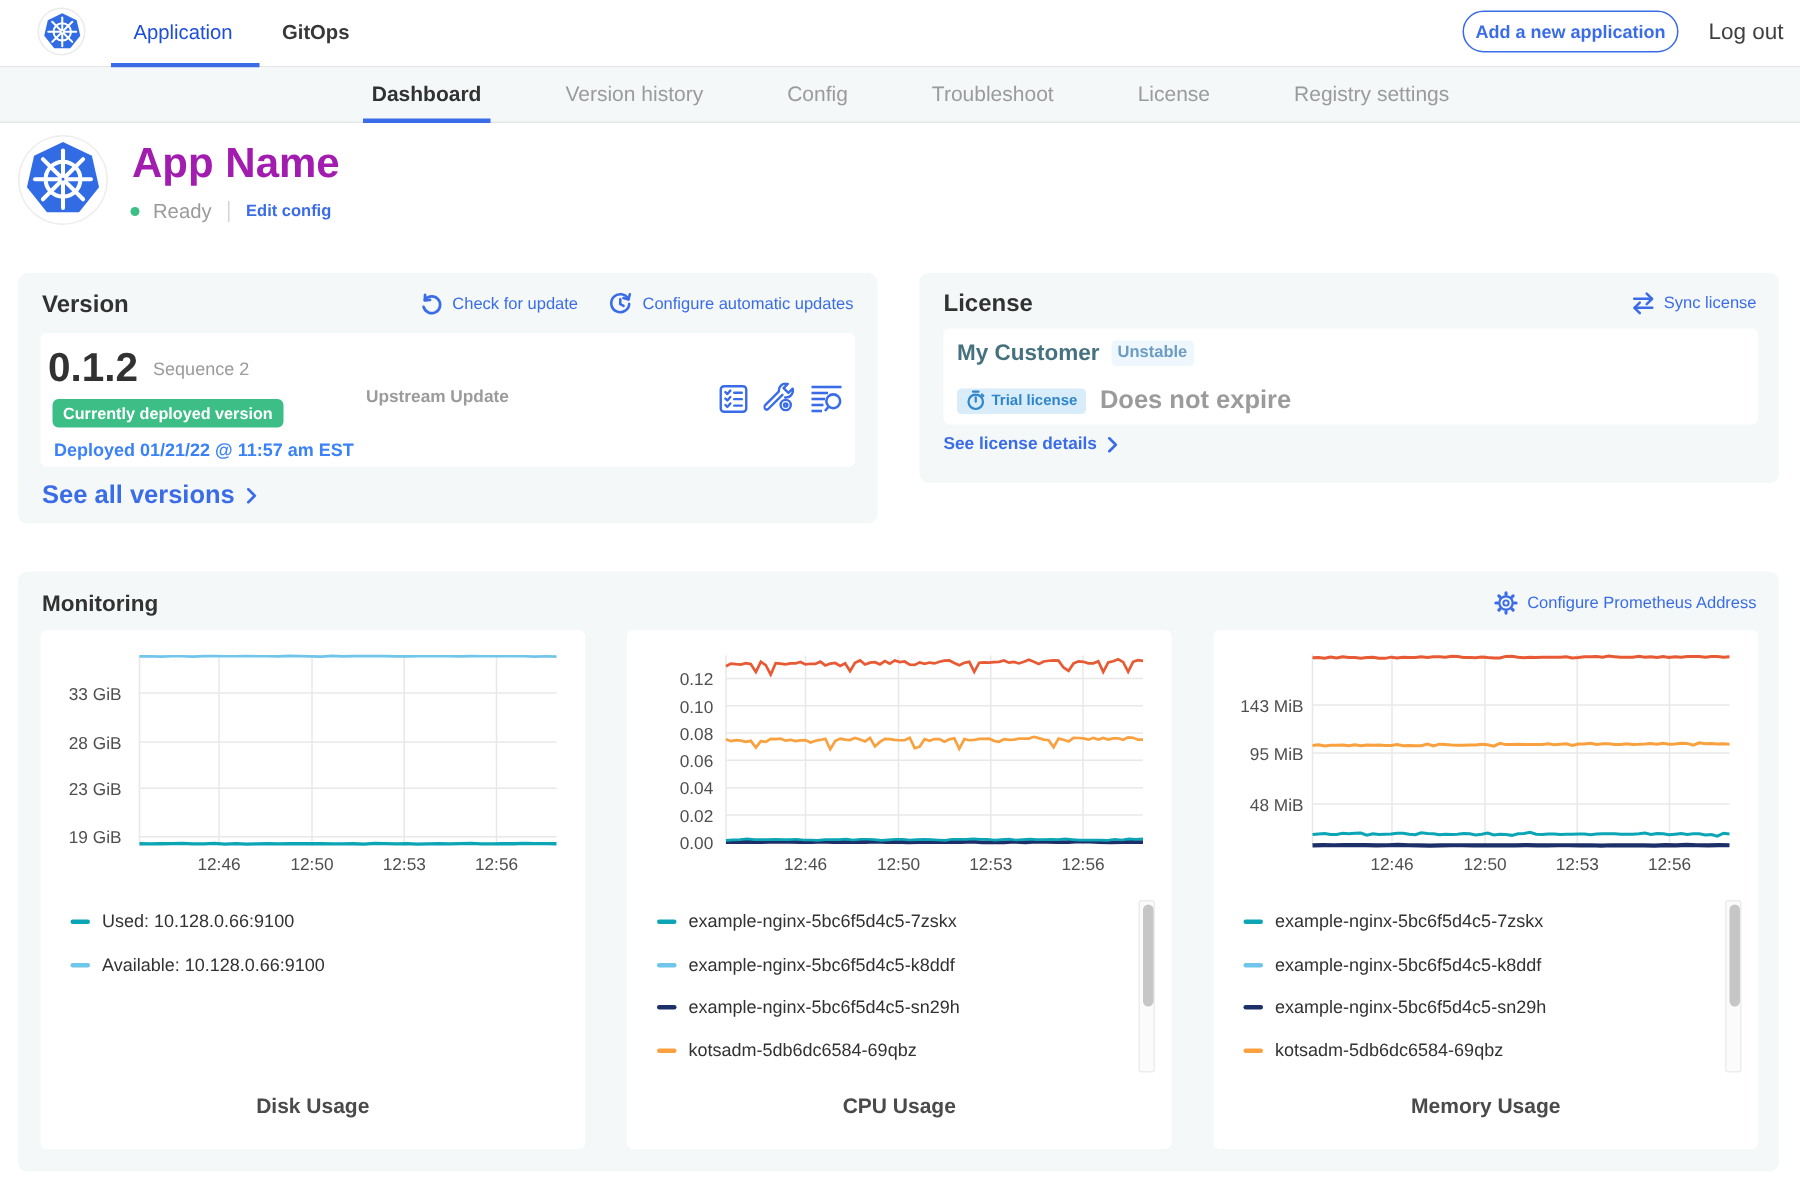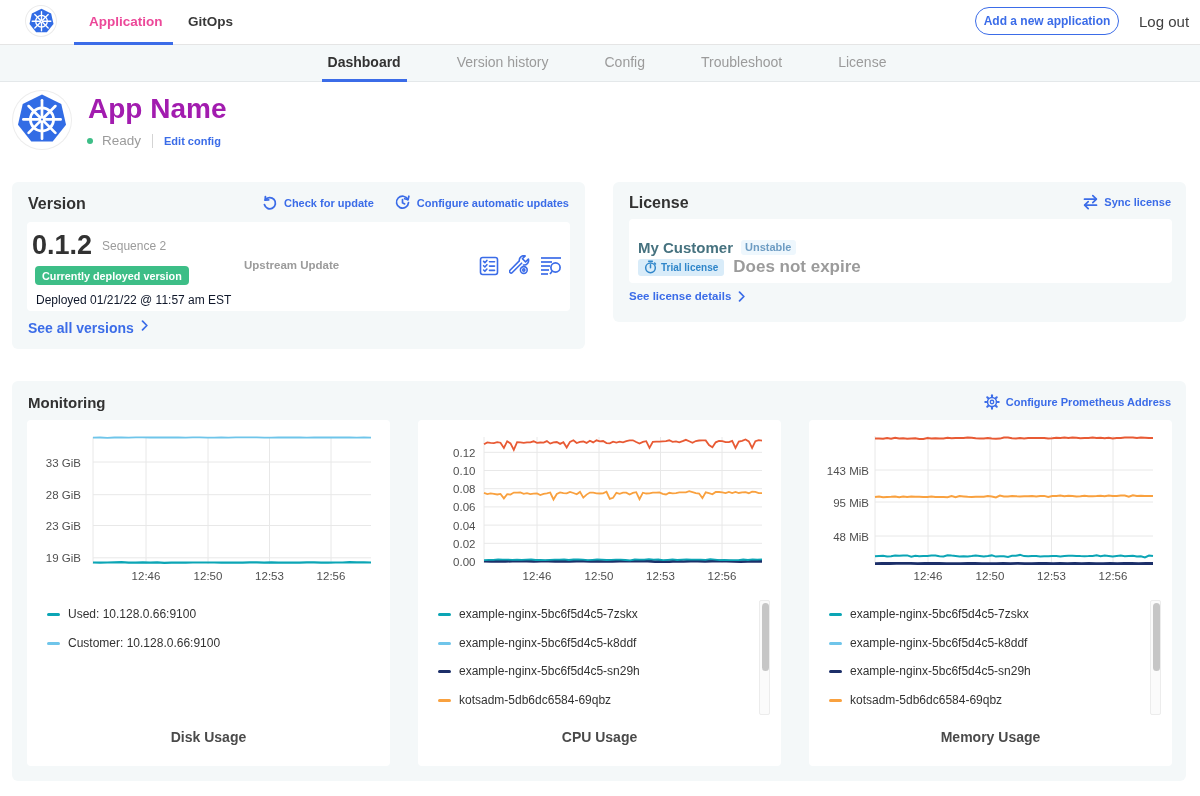--- a/index.html
+++ b/index.html
@@ -1,16 +1,16 @@
 <!DOCTYPE html>
 <html><head><meta charset="utf-8"><style>
 * { margin:0; padding:0; box-sizing:border-box; }
 body { font-family:"Liberation Sans",sans-serif; width:1200px; height:796px; background:#fff; position:relative; overflow:hidden; }
 .abs { position:absolute; }
-.link { color:#3b6ce8; font-weight:bold; font-size:11px; display:inline-flex; align-items:center; gap:6px; }
+.link { color:#3b6ce8; font-weight:normal; font-size:11px; display:inline-flex; align-items:center; gap:6px; }
 </style></head>
 <body>
 
 <div class="abs" style="left:0;top:0;width:1200px;height:45px;background:#fff;border-bottom:1px solid #e5e5e5">
   <div class="abs" style="left:26px;top:6px;width:30px;height:30px;border-radius:50%;background:#fff;box-shadow:0 0 0 1px #ebebeb;display:flex;align-items:center;justify-content:center">
       <svg width="27" height="27" viewBox="0 0 100 100">
 <polygon points="50,3 85.7,20.2 94.5,58.8 69.8,89.8 30.2,89.8 5.5,58.8 14.3,20.2" fill="#326ce5"></polygon>
 <g stroke="#fff" stroke-width="5" fill="none" stroke-linecap="round">
 <circle cx="50" cy="49" r="21.5"></circle>
 <line x1="50" y1="43" x2="50" y2="13.5"></line>
@@ -18,34 +18,35 @@
 <line x1="44" y1="49" x2="15.5" y2="49"></line>
 <line x1="56" y1="49" x2="84.5" y2="49"></line>
 <line x1="45.5" y1="44.5" x2="25.2" y2="24.2"></line>
 <line x1="54.5" y1="44.5" x2="74.8" y2="24.2"></line>
 <line x1="45.5" y1="53.5" x2="25.2" y2="73.8"></line>
 <line x1="54.5" y1="53.5" x2="74.8" y2="73.8"></line>
 </g>
 <circle cx="50" cy="49" r="4" fill="#326ce5" stroke="#fff" stroke-width="4.4"></circle>
 </svg>
     </div>
-  <div class="abs" style="left:89px;top:14px;font-size:13.5px;font-weight:bold;color:#ec4899">Application</div>
+  <div class="abs" style="left:89px;top:14px;font-size:13.5px;font-weight:normal;color:#1d4ed8">Application</div>
   <div class="abs" style="left:74px;top:42px;width:99px;height:3px;background:#3b6ce8"></div>
   <div class="abs" style="left:188px;top:14px;font-size:13.5px;font-weight:bold;color:#383838">GitOps</div>
   <div class="abs" style="left:975px;top:7px;width:144px;height:28px;border:1.5px solid #3b6ce8;border-radius:15px;display:flex;align-items:center;justify-content:center;font-size:12px;font-weight:bold;color:#3b6ce8;white-space:nowrap">Add a new application</div>
   <div class="abs" style="left:1139px;top:13px;font-size:15px;color:#3f3f3f">Log out</div>
 </div>
 
 <div class="abs" style="left:0;top:45px;width:1200px;height:37px;background:#f4f8f9;border-bottom:1px solid #e4e8ea">
   <div style="display:flex;justify-content:center;height:37px;font-size:14px;color:#9b9b9b;transform:translateX(7px)">
     <div style="padding:9px 28px;position:relative;color:#323232;font-weight:bold">Dashboard<div class="abs" style="left:22px;right:22px;bottom:0;height:3px;background:#3b6ce8"></div></div>
     <div style="padding:9px 28px">Version history</div>
     <div style="padding:9px 28px">Config</div>
     <div style="padding:9px 28px">Troubleshoot</div>
     <div style="padding:9px 28px">License</div>
+    <div style="padding:9px 28px">Registry settings</div>
   </div>
 </div>
 
 <div class="abs" style="left:13px;top:91px;width:58px;height:58px;border-radius:50%;background:#fff;box-shadow:0 0 0 1px #ededed;display:flex;align-items:center;justify-content:center">
     <svg width="54" height="54" viewBox="0 0 100 100">
 <polygon points="50,3 85.7,20.2 94.5,58.8 69.8,89.8 30.2,89.8 5.5,58.8 14.3,20.2" fill="#326ce5"></polygon>
 <g stroke="#fff" stroke-width="5" fill="none" stroke-linecap="round">
 <circle cx="50" cy="49" r="21.5"></circle>
 <line x1="50" y1="43" x2="50" y2="13.5"></line>
 <line x1="50" y1="55" x2="50" y2="84.5"></line>
@@ -76,21 +77,21 @@
         </svg>Check for update</span>
     <span class="link"><svg width="17" height="17" viewBox="0 0 17 17" fill="none" stroke="#3b6ce8" stroke-width="1.7" stroke-linecap="round">
           <path d="M13.9 5.5 A6 6 0 1 0 14.5 8.6"></path>
           <path d="M14.9 2.2 L14.0 5.7 L10.6 4.7" stroke-linejoin="round"></path>
           <path d="M8.5 5.5 L8.5 8.7 L10.7 9.9"></path>
         </svg>Configure automatic updates</span>
   </div>
   <div class="abs" style="left:15px;top:40px;width:543px;height:89px;background:#fff;border-radius:4px">
     <div class="abs" style="left:5px;top:8px"><span style="font-size:27px;font-weight:bold;color:#323232">0.1.2</span><span style="font-size:12px;color:#9b9b9b;margin-left:10px;position:relative;top:-4px">Sequence 2</span></div>
     <div class="abs" style="left:8px;top:44px;background:#3dbe87;color:#fff;font-size:10.8px;font-weight:bold;border-radius:4px;padding:3.5px 7px;white-space:nowrap">Currently deployed version</div>
-    <div class="abs" style="left:9px;top:71px;font-size:12px;font-weight:normal;color:#0f172a">Deployed 01/21/22 @ 11:57 am EST</div>
+    <div class="abs" style="left:9px;top:71px;font-size:12px;font-weight:bold;color:#3b82f6">Deployed 01/21/22 @ 11:57 am EST</div>
     <div class="abs" style="left:217px;top:37px;font-size:11.5px;font-weight:bold;color:#9b9b9b">Upstream Update</div>
     <div class="abs" style="right:8px;top:33px;display:flex;gap:10px;align-items:center">
         <svg width="20" height="20" viewBox="0 0 20 20" fill="none" stroke="#3b6ce8" stroke-width="1.6">
           <rect x="1.5" y="1.5" width="17" height="17" rx="2.2"></rect>
           <path d="M4.6 5.4 l1.3 1.3 2-2.3" stroke-linecap="round" stroke-linejoin="round"></path>
           <path d="M4.6 9.7 l1.3 1.3 2-2.3" stroke-linecap="round" stroke-linejoin="round"></path>
           <path d="M4.6 14 l1.3 1.3 2-2.3" stroke-linecap="round" stroke-linejoin="round"></path>
           <line x1="10.5" y1="5.8" x2="15.5" y2="5.8" stroke-linecap="round"></line>
           <line x1="10.5" y1="10.1" x2="15.5" y2="10.1" stroke-linecap="round"></line>
           <line x1="10.5" y1="14.4" x2="15.5" y2="14.4" stroke-linecap="round"></line>
@@ -104,35 +105,35 @@
           <line x1="1" y1="2" x2="21" y2="2"></line>
           <line x1="1" y1="6" x2="12" y2="6"></line>
           <line x1="1" y1="10" x2="10" y2="10"></line>
           <line x1="1" y1="14" x2="9" y2="14"></line>
           <line x1="1" y1="18" x2="8" y2="18"></line>
           <circle cx="15.5" cy="11.5" r="4.6"></circle>
           <line x1="12.2" y1="15.3" x2="10" y2="18"></line>
         </svg>
       </div>
   </div>
-  <div class="abs" style="left:16px;top:138px;display:flex;gap:5px;font-size:14px;font-weight:bold;color:#3b6ce8">See all versions <svg width="11" height="11" viewBox="0 0 14 14" fill="none" stroke="#3b6ce8" stroke-width="2.2" stroke-linecap="round" stroke-linejoin="round">
+  <div class="abs" style="left:16px;top:138px;display:flex;align-items:center;gap:5px;font-size:17px;font-weight:bold;color:#3b6ce8">See all versions <svg width="11" height="11" viewBox="0 0 14 14" fill="none" stroke="#3b6ce8" stroke-width="2.2" stroke-linecap="round" stroke-linejoin="round">
         <path d="M4.5 1.5 L10 7 L4.5 12.5"></path>
       </svg></div>
 </div>
 
 <div class="abs" style="left:613px;top:182px;width:573px;height:140px;background:#f4f8f9;border-radius:6px">
   <div class="abs" style="left:16px;top:12px;font-size:16px;font-weight:bold;color:#323232">License</div>
   <div class="abs" style="right:15px;top:12px"><span class="link"><svg width="15" height="16" viewBox="0 0 15 16" fill="none" stroke="#3b6ce8" stroke-width="1.7" stroke-linecap="round" stroke-linejoin="round">
           <path d="M1.5 5.2 C1.5 5.2 5 5.2 13 5.2"></path>
           <path d="M9.8 1.7 L13.4 5.2 L9.8 8.7" fill="none"></path>
           <path d="M13.5 11.2 C13.5 11.2 10 11.2 2 11.2"></path>
           <path d="M5.2 7.7 L1.6 11.2 L5.2 14.7" fill="none"></path>
         </svg>Sync license</span></div>
   <div class="abs" style="left:16px;top:37px;width:543px;height:64px;background:#fff;border-radius:4px">
-    <div class="abs" style="left:9px;top:20px;display:flex;align-items:center">
+    <div class="abs" style="left:9px;top:8px;display:flex;">
       <span style="font-size:15px;font-weight:bold;color:#46727f">My Customer</span>
       <span style="margin-left:8px;background:#eef7fd;color:#6d9cc3;font-size:11px;font-weight:bold;border-radius:3px;padding:1.5px 4px;line-height:1.1">Unstable</span>
     </div>
     <div class="abs" style="left:9px;top:38px;display:flex;align-items:center">
       <span style="display:inline-flex;align-items:center;gap:4px;background:#d9ecf9;color:#2f86ca;font-size:10px;font-weight:bold;border-radius:3px;padding:1.5px 6px"><svg width="13" height="14" viewBox="0 0 14 15" fill="none" stroke="#2f86ca" stroke-width="1.6">
             <circle cx="7" cy="8.4" r="5.2"></circle>
             <line x1="5" y1="1.2" x2="9" y2="1.2" stroke-linecap="round"></line>
             <line x1="7" y1="8.4" x2="7" y2="5.2" stroke-linecap="round"></line>
             <line x1="11.4" y1="3.2" x2="12.4" y2="4.2" stroke-linecap="round"></line>
           </svg>Trial license</span>
@@ -182,21 +183,21 @@
         <text x="242.5" y="160" font-size="11.5" fill="#4f4f4f" text-anchor="middle">12:53</text>
         <text x="304" y="160" font-size="11.5" fill="#4f4f4f" text-anchor="middle">12:56</text>
       </svg>
       <div style="position:absolute;top:187px;left:20px;right:11px">
         <div style="position:absolute;top:0px;left:0;display:flex;align-items:center">
           <span style="display:inline-block;width:13px;height:3px;border-radius:2px;background:#0ba5b5;margin-right:8px"></span>
           <span style="font-size:12px;color:#323232">Used: 10.128.0.66:9100</span>
         </div>
         <div style="position:absolute;top:29px;left:0;display:flex;align-items:center">
           <span style="display:inline-block;width:13px;height:3px;border-radius:2px;background:#6fc5ea;margin-right:8px"></span>
-          <span style="font-size:12px;color:#323232">Customer: 10.128.0.66:9100</span>
+          <span style="font-size:12px;color:#323232">Available: 10.128.0.66:9100</span>
         </div>
       </div>
       <div style="position:absolute;top:309px;left:0;width:100%;text-align:center;font-size:14px;font-weight:bold;color:#4a4a4a">Disk Usage</div>
     </div>
   <div style="position:absolute;left:406px;top:39px;width:363px;height:346px;background:#fff;border-radius:4px">
       <svg width="363" height="172" viewBox="0 0 363 172" style="position:absolute;top:0;left:0">
         <line x1="66" y1="17" x2="66" y2="143" stroke="#e8e8e8" stroke-width="1"></line>
         <line x1="119" y1="17" x2="119" y2="143" stroke="#e8e8e8" stroke-width="1"></line>
         <line x1="181" y1="17" x2="181" y2="143" stroke="#e8e8e8" stroke-width="1"></line>
         <line x1="242.5" y1="17" x2="242.5" y2="143" stroke="#e8e8e8" stroke-width="1"></line>

